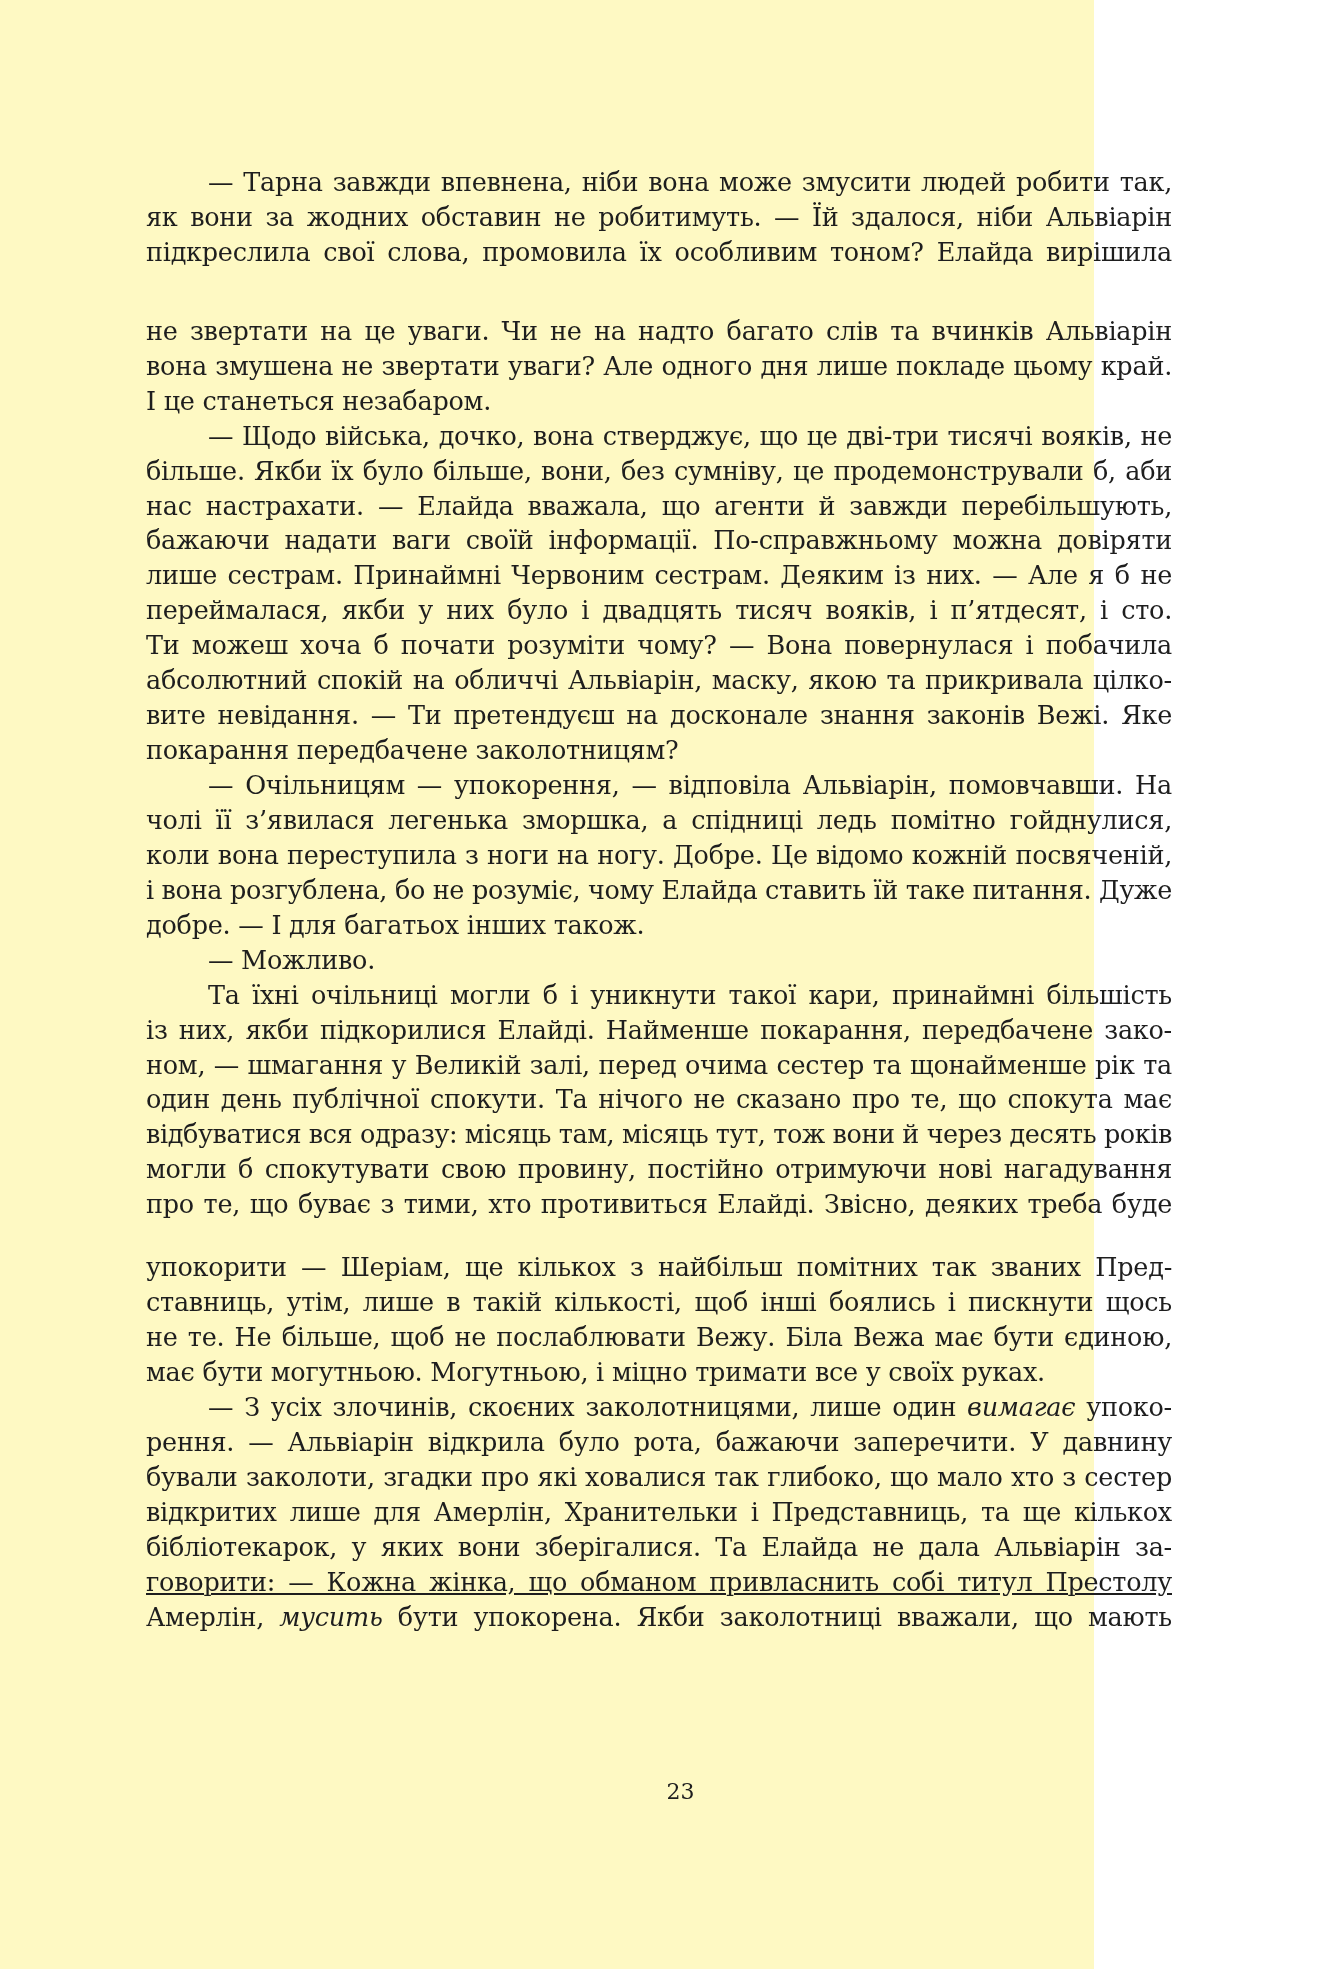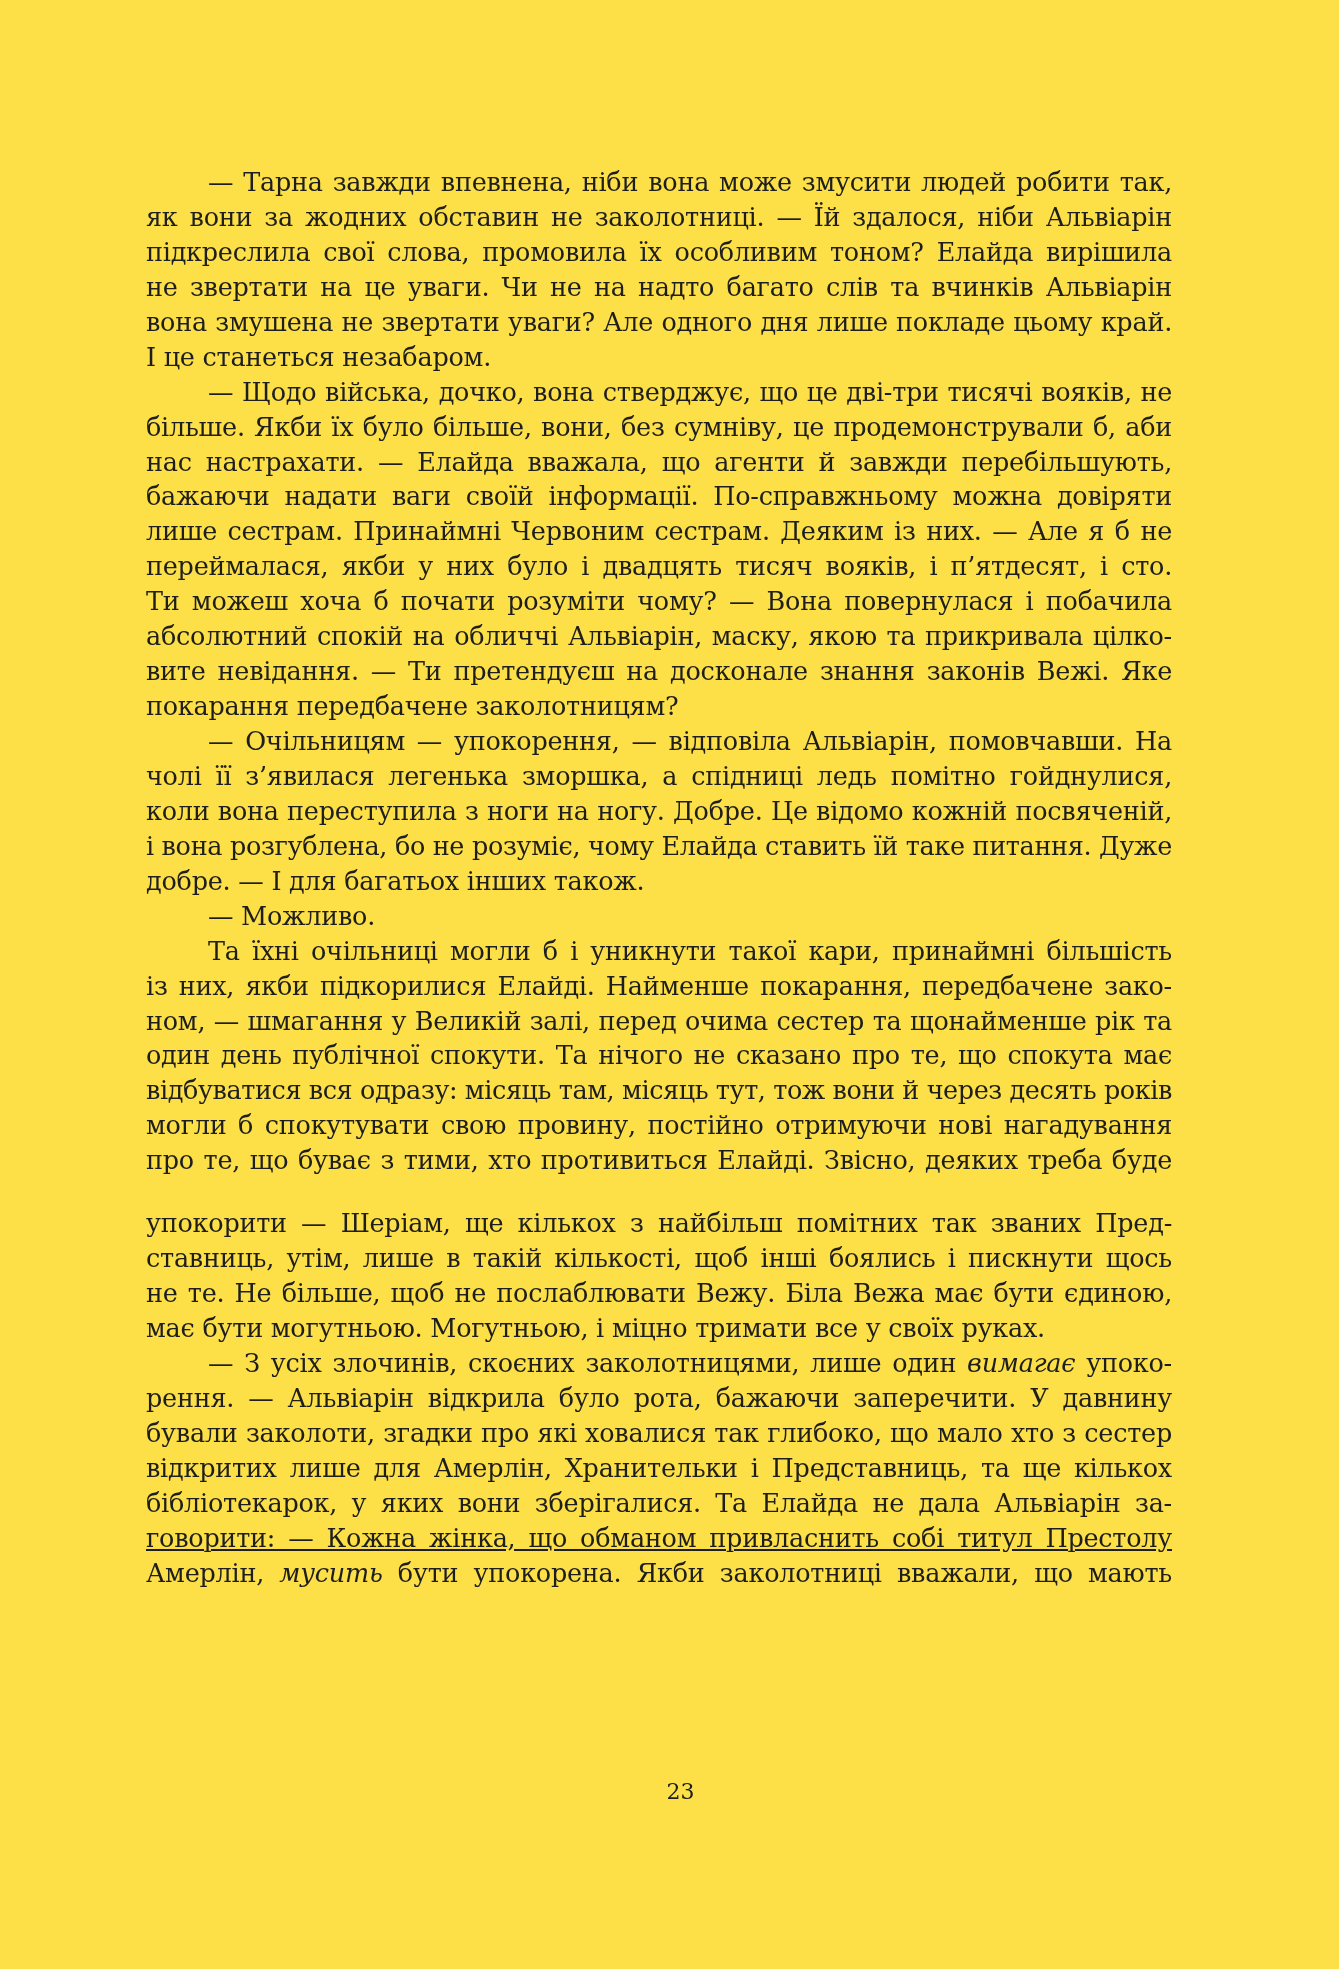--- a/index.html
+++ b/index.html
@@ -1,19 +1,19 @@
 <!DOCTYPE html>
 <html><head>
 <meta charset="utf-8">
 <style>
   html, body { margin: 0; padding: 0; background: #ffffff; }
   body { width: 1339px; height: 1969px; position: relative; overflow: hidden; }
   .page {
-    position: absolute; left: 0; top: 0; width: 1339px; height: 1969px;
-    background: #fde047;
+    position: absolute; left: 0; top: 0; width: 1094px; height: 1969px;
+    background: #fef9c3;
   }
   .text-block {
     position: absolute;
     left: 146px;
     top: 165px;
     width: 1026px;
     font-family: "DejaVu Serif", "Liberation Serif", serif;
     font-size: 25.5px;
     line-height: 34.95px;
     color: #1e1e1e;
@@ -39,23 +39,23 @@
     font-size: 22px;
     color: #1e1e1e;
   }
 </style>
 </head>
 <body>
 
 <div class="page">
   <div class="text-block" id="text-block">
       <span class="line indent" style="white-space: nowrap; word-spacing: 0px;">— Тарна завжди впевнена, ніби вона може змусити людей робити так,</span>
-      <span class="line" style="white-space: nowrap; word-spacing: 0px;">як вони за жодних обставин не заколотниці. — Їй здалося, ніби Альвіарін</span>
+      <span class="line" style="white-space: nowrap; word-spacing: 0px;">як вони за жодних обставин не робитимуть. — Їй здалося, ніби Альвіарін</span>
       <span class="line" style="white-space: nowrap; word-spacing: 0px;">підкреслила свої слова, промовила їх особливим тоном? Елайда вирішила</span>
-      <span class="line" style="white-space: nowrap; word-spacing: 0px;">не звертати на це уваги. Чи не на надто багато слів та вчинків Альвіарін</span>
+      <span class="line" style="white-space: nowrap; word-spacing: 0px; margin-top: 44px;">не звертати на це уваги. Чи не на надто багато слів та вчинків Альвіарін</span>
       <span class="line" style="white-space: nowrap; word-spacing: 0px;">вона змушена не звертати уваги? Але одного дня лише покладе цьому край.</span>
       <span class="line last" style="white-space: normal; word-spacing: 0px;">І це станеться незабаром.</span>
       <span class="line indent" style="white-space: nowrap; word-spacing: 0px;">— Щодо війська, дочко, вона стверджує, що це дві-три тисячі вояків, не</span>
       <span class="line" style="white-space: nowrap; word-spacing: 0px;">більше. Якби їх було більше, вони, без сумніву, це продемонстрували б, аби</span>
       <span class="line" style="white-space: nowrap; word-spacing: 0px;">нас настрахати. — Елайда вважала, що агенти й завжди перебільшують,</span>
       <span class="line" style="white-space: nowrap; word-spacing: 0px;">бажаючи надати ваги своїй інформації. По-справжньому можна довіряти</span>
       <span class="line" style="white-space: nowrap; word-spacing: 0px;">лише сестрам. Принаймні Червоним сестрам. Деяким із них. — Але я б не</span>
       <span class="line" style="white-space: nowrap; word-spacing: 0px;">переймалася, якби у них було і двадцять тисяч вояків, і п’ятдесят, і сто.</span>
       <span class="line" style="white-space: nowrap; word-spacing: 0px;">Ти можеш хоча б почати розуміти чому? — Вона повернулася і побачила</span>
       <span class="line" style="white-space: nowrap; word-spacing: 0px;">абсолютний спокій на обличчі Альвіарін, маску, якою та прикривала цілко-</span>

